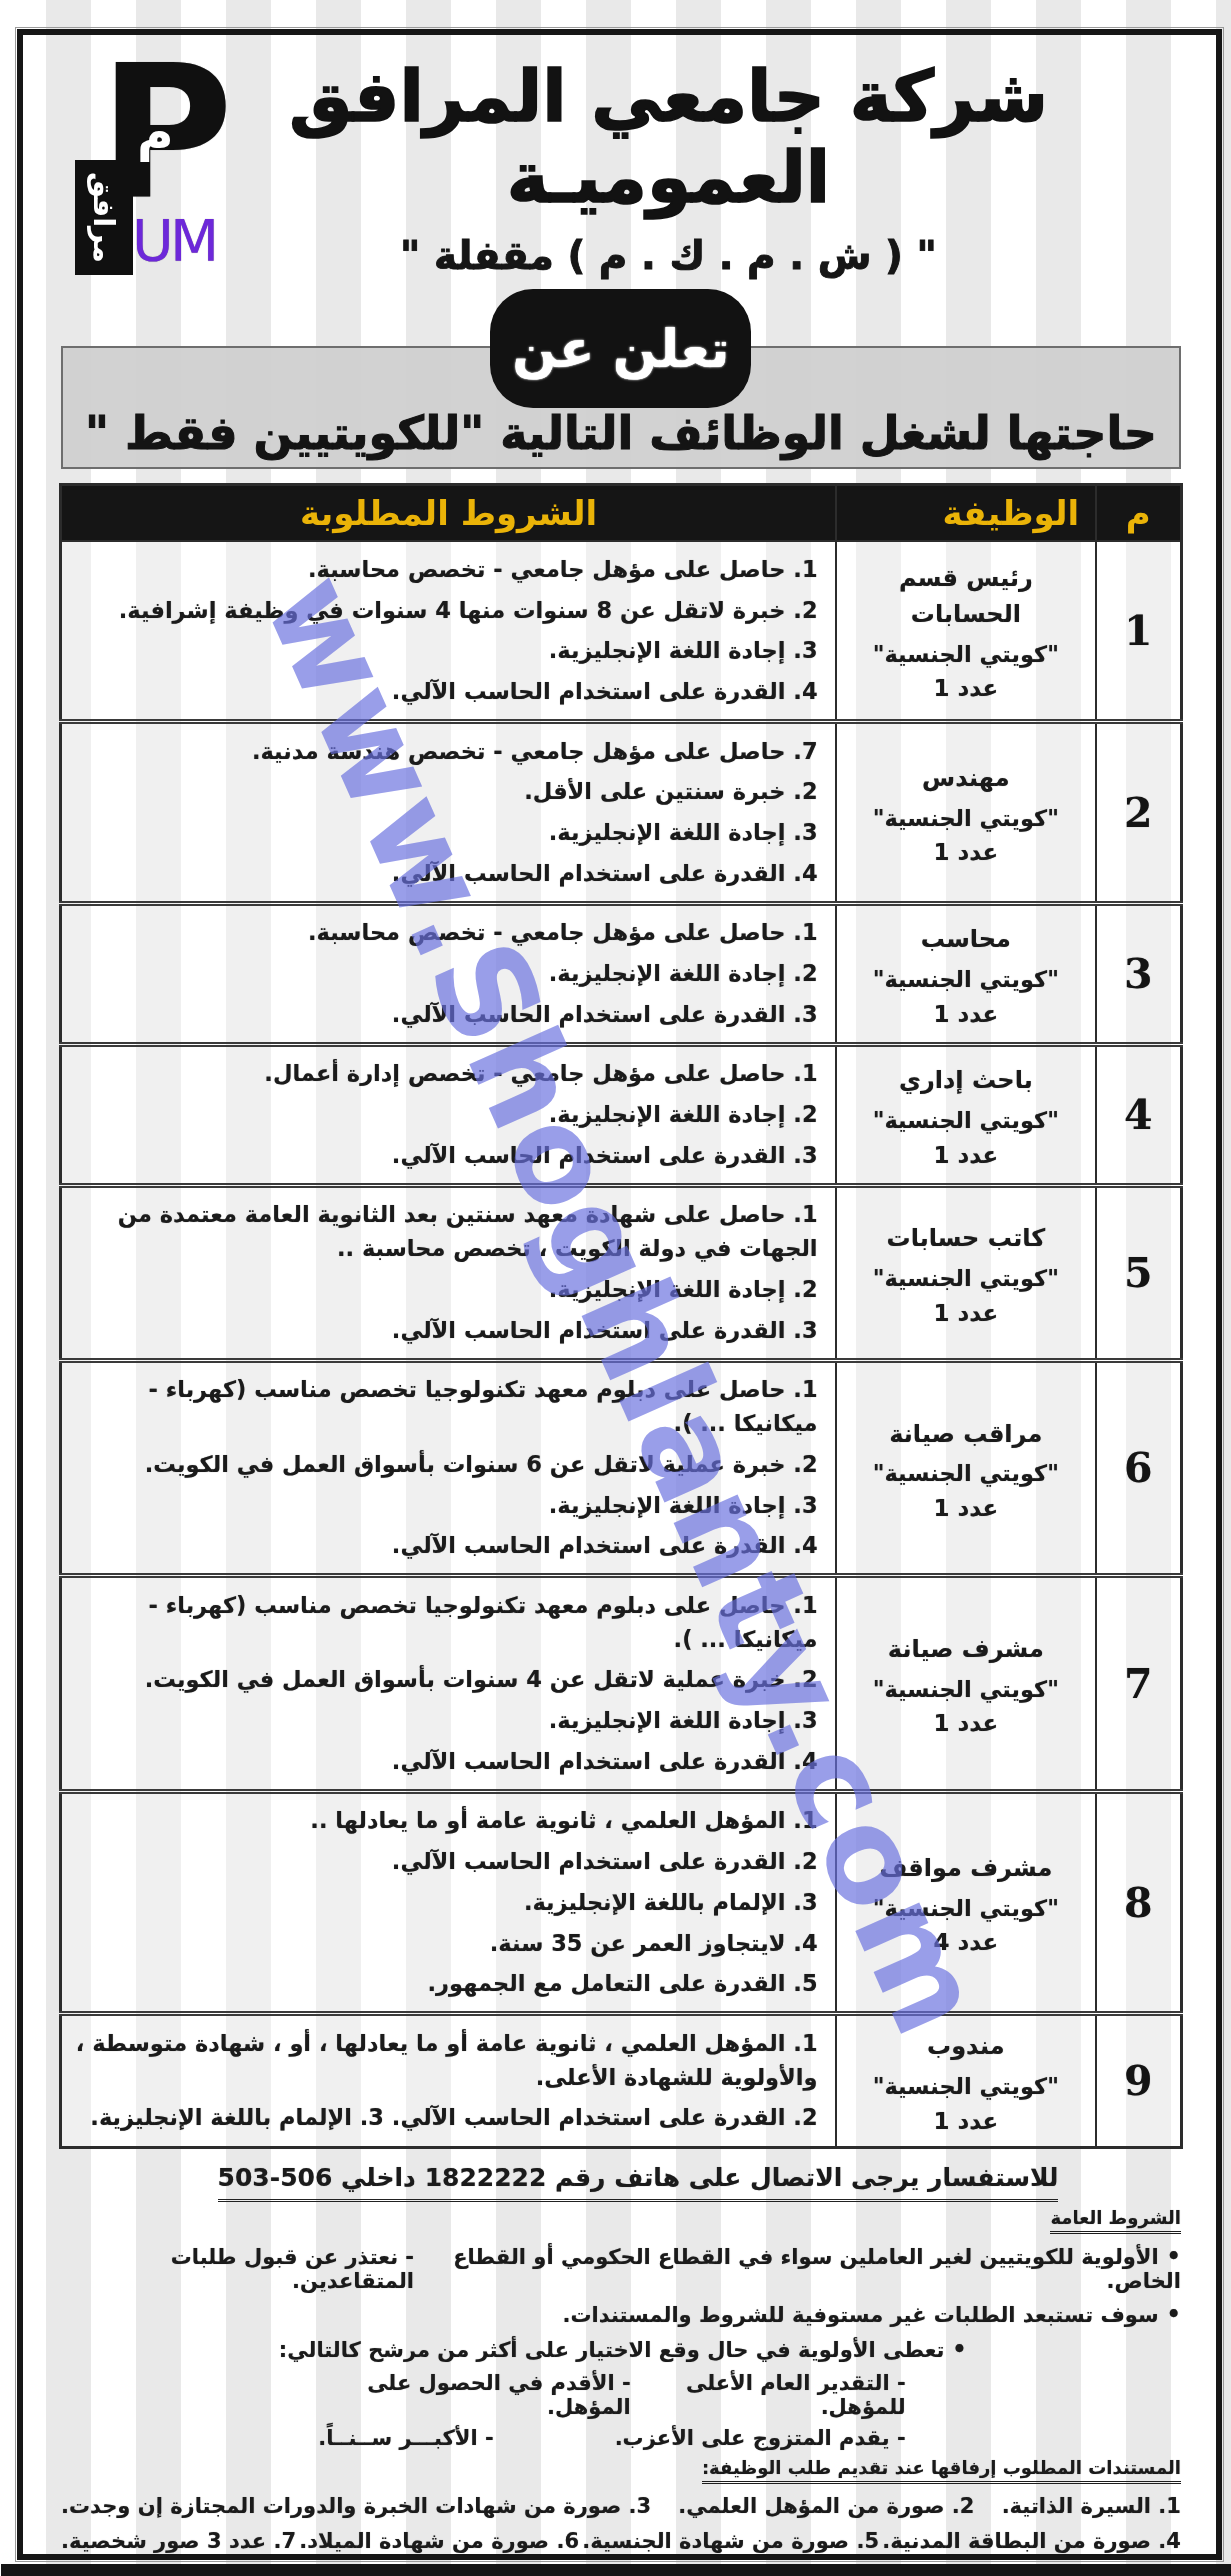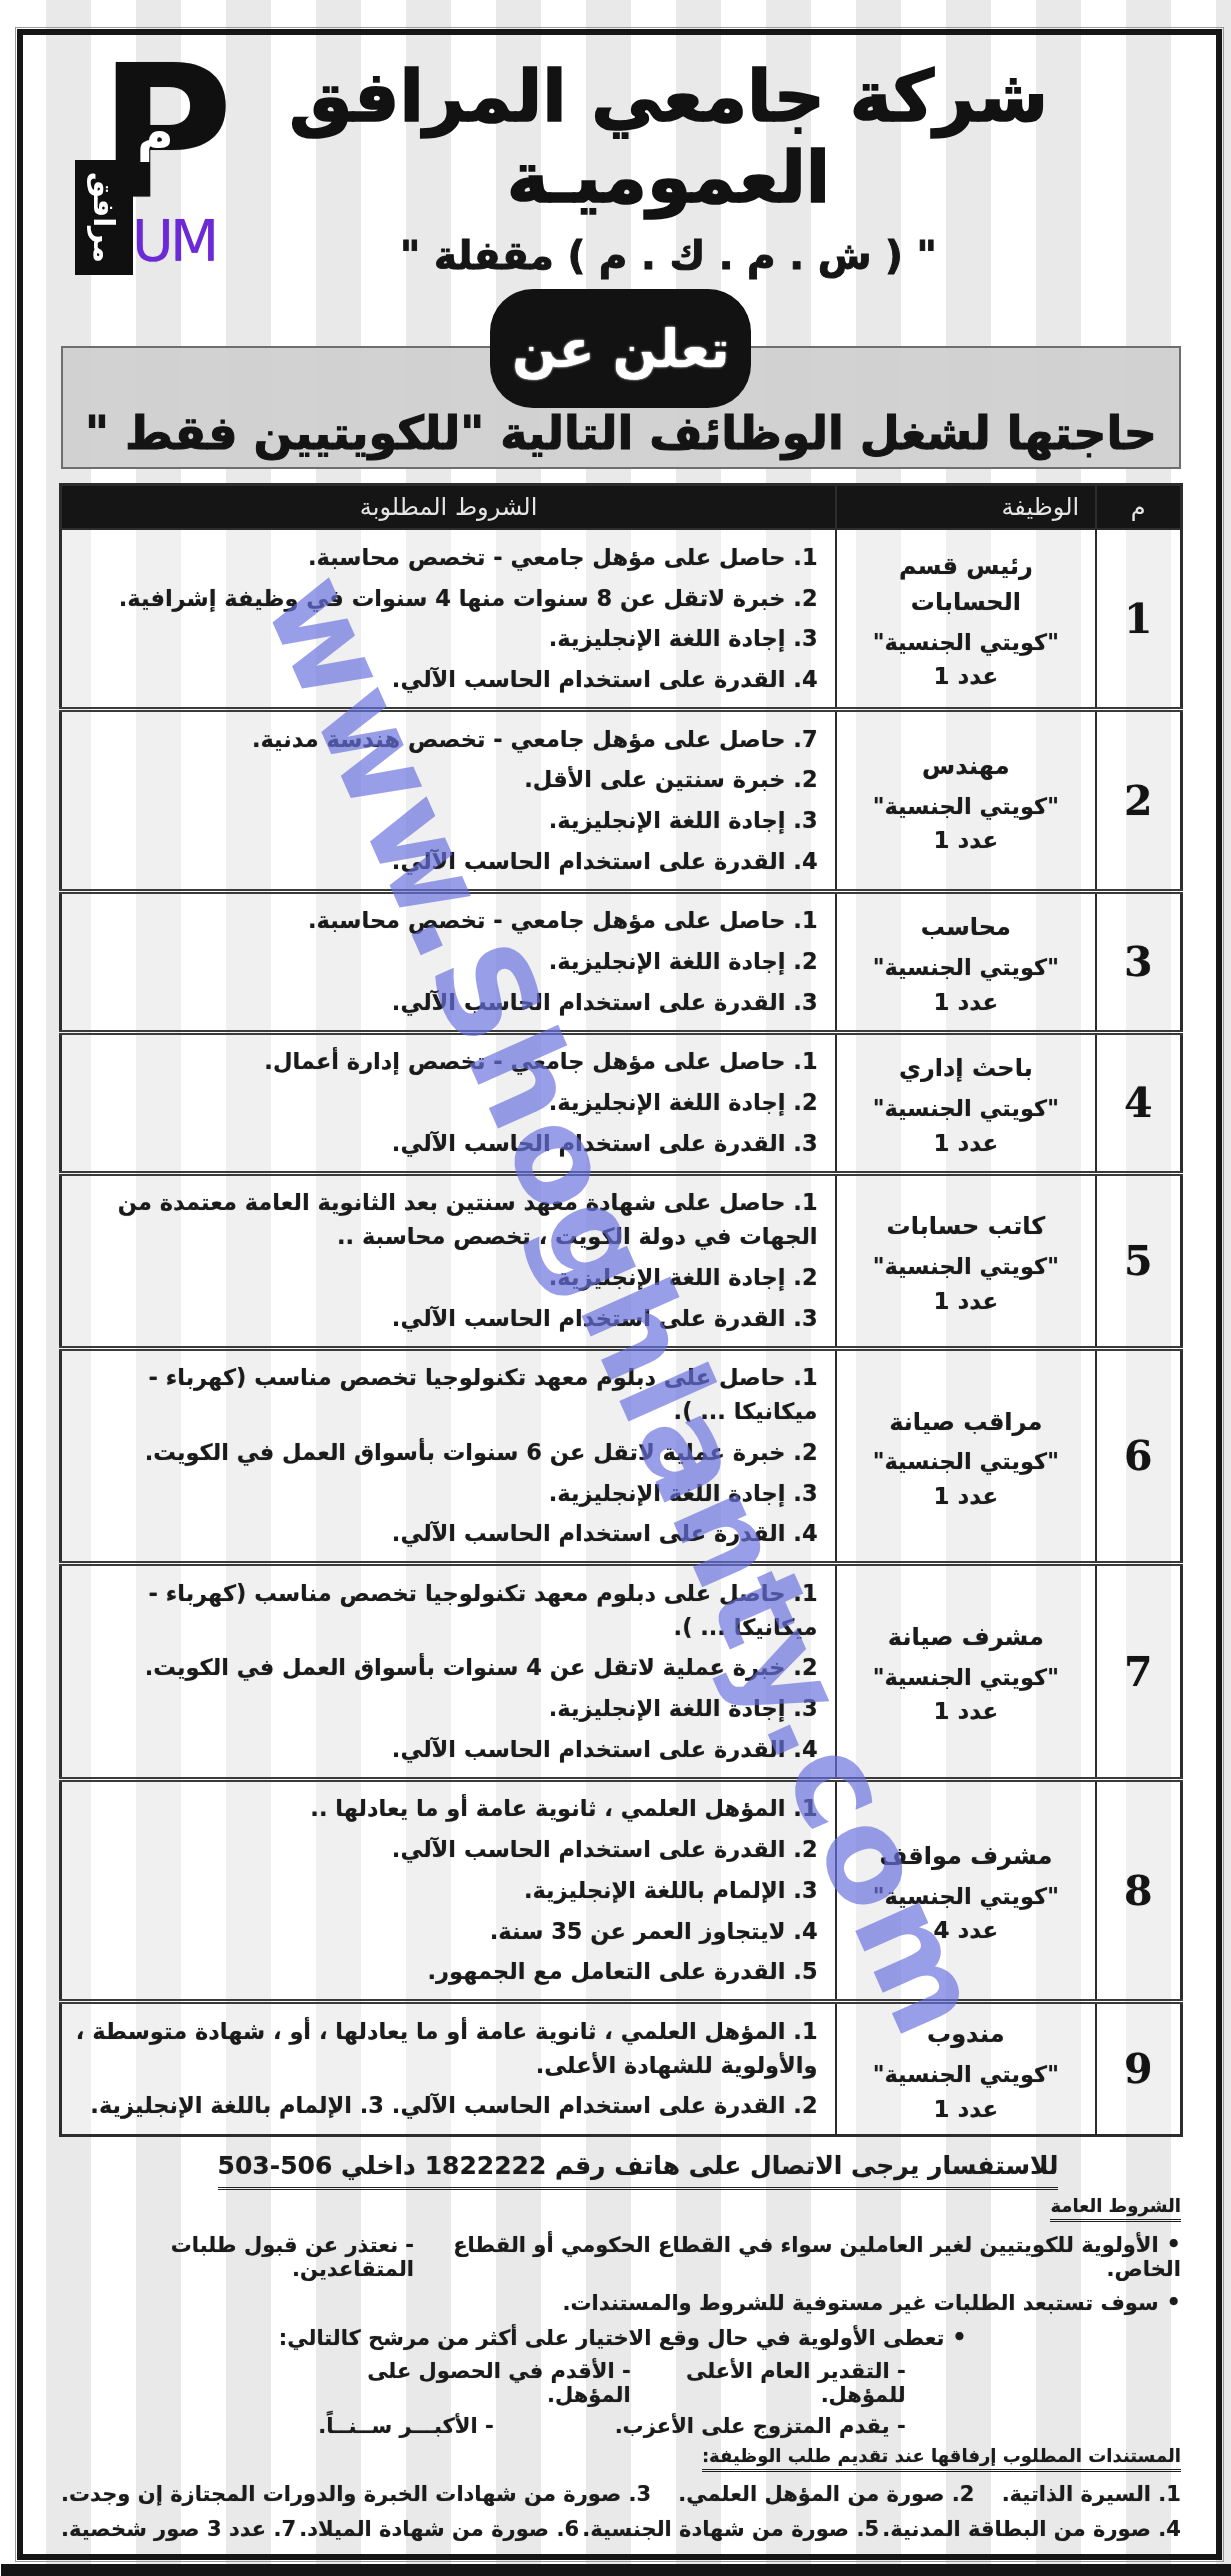--- a/index.html
+++ b/index.html
@@ -57,21 +57,21 @@
     background:rgba(206,206,206,.92);
     display:flex;align-items:flex-end;justify-content:center;padding-bottom:7px;box-sizing:border-box;
   }
   .need-line{font-size:46px;font-weight:900;color:#141414;-webkit-text-stroke:1px #141414;white-space:nowrap;}
   
   table.jobs{
     width:100%;margin-top:14px;border-collapse:collapse;border:3.5px solid #2c2c2c;
     background:rgba(255,255,255,.35);
   }
   th{
-    background:#151515;color:#e5e5e5;font-weight:400;font-size:24px;
+    background:#151515;color:#eab308;font-weight:700;font-size:34px;
     padding:7px 10.4px;border:2.6px solid #2c2c2c;text-shadow:none;
   }
   th.col-idx{width:62px;text-align:center;}
   th.col-job{width:232px;text-align:right;padding-right:15.6px;}
   th.col-cond{text-align:center;}
   td{border-left:2.6px solid #2c2c2c;border-right:2.6px solid #2c2c2c;border-top:5.2px double #3a3a3a;vertical-align:middle;}
   tbody tr:first-child td{border-top:none;}
   td.c-idx{text-align:center;font-family:"DejaVu Serif",serif;font-size:41px;font-weight:700;color:#141414;}
   td.c-job{text-align:center;padding:8.6px 5.2px;}
   .job-title{font-size:24px;font-weight:800;line-height:1.5;}

